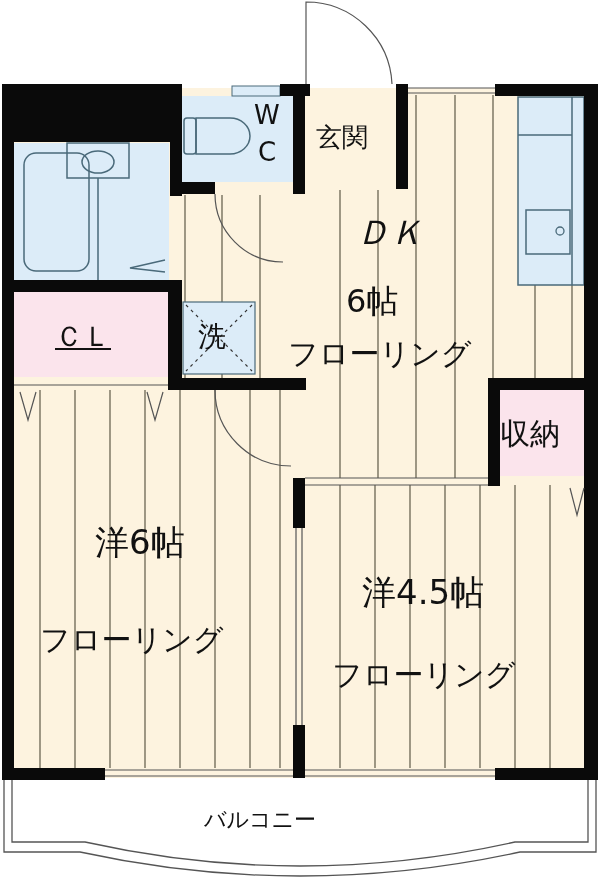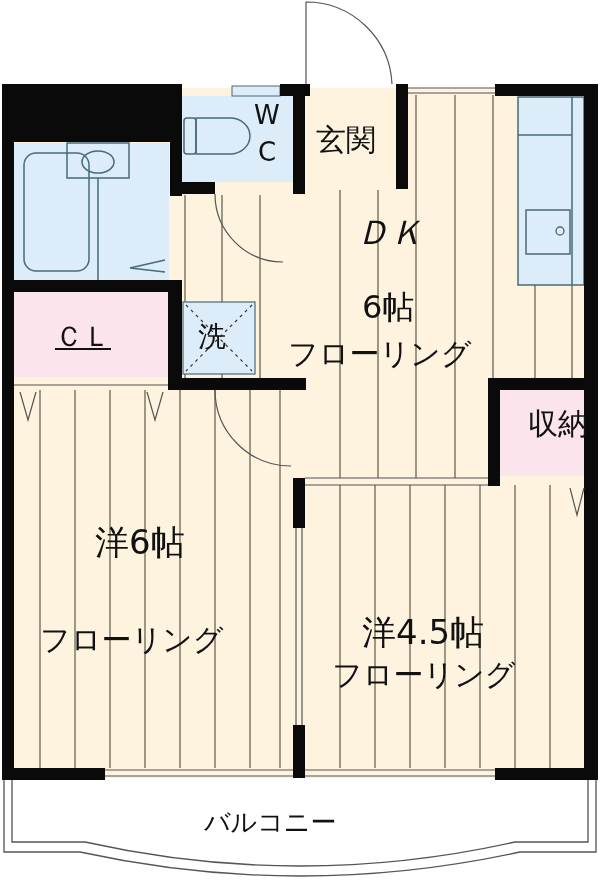--- a/index.html
+++ b/index.html
@@ -115,24 +115,24 @@
     <polyline points="147,392 155,420 163,392"></polyline>
     <polyline points="570,488 577,515 584,488"></polyline>
   </g>
 
   <path d="M12 780 V842 H85 Q300 890 515 842 H588 V780" fill="none" stroke="#555" stroke-width="1.3"></path>
   <path d="M4 780 V852 H80 Q300 900 520 852 H596 V780" fill="none" stroke="#555" stroke-width="1.3"></path>
 </svg>
 
 <div class="lbl" style="left:254px;top:100px;font-size:26px;">W</div>
 <div class="lbl" style="left:258px;top:137px;font-size:26px;">C</div>
-<div class="lbl" style="left:316px;top:120px;font-size:30px;font-family:Liberation Mono, monospace;">玄関</div>
+<div class="lbl" style="left:316px;top:120px;font-size:26px;font-family:Liberation Mono, monospace;">玄関</div>
 <div class="lbl" style="left:356px;top:210px;font-size:34px;font-style:italic;">ＤＫ</div>
-<div class="lbl" style="left:362px;top:280px;font-size:32px;margin-top:6px;">6帖</div>
+<div class="lbl" style="left:346px;top:280px;font-size:32px;">6帖</div>
 <div class="lbl" style="left:288px;top:334px;font-size:30px;">フローリング</div>
 <div class="lbl" style="left:55px;top:318px;font-size:28px;text-decoration:underline;">ＣＬ</div>
 <div class="lbl" style="left:198px;top:318px;font-size:28px;">洗</div>
-<div class="lbl" style="left:500px;top:404px;font-size:30px;padding-left:28px;">収納</div>
+<div class="lbl" style="left:500px;top:414px;font-size:30px;">収納</div>
 <div class="lbl" style="left:95px;top:520px;font-size:34px;">洋6帖</div>
 <div class="lbl" style="left:40px;top:620px;font-size:30px;">フローリング</div>
-<div class="lbl" style="left:362px;top:570px;font-size:34px;margin-top:40px;">洋4.5帖</div>
+<div class="lbl" style="left:362px;top:570px;font-size:34px;">洋4.5帖</div>
 <div class="lbl" style="left:332px;top:655px;font-size:30px;">フローリング</div>
-<div class="lbl" style="left:204px;top:805px;font-size:26px;">バルコニー</div>
+<div class="lbl" style="left:204px;top:805px;font-size:22px;">バルコニー</div>
 
 </body></html>

